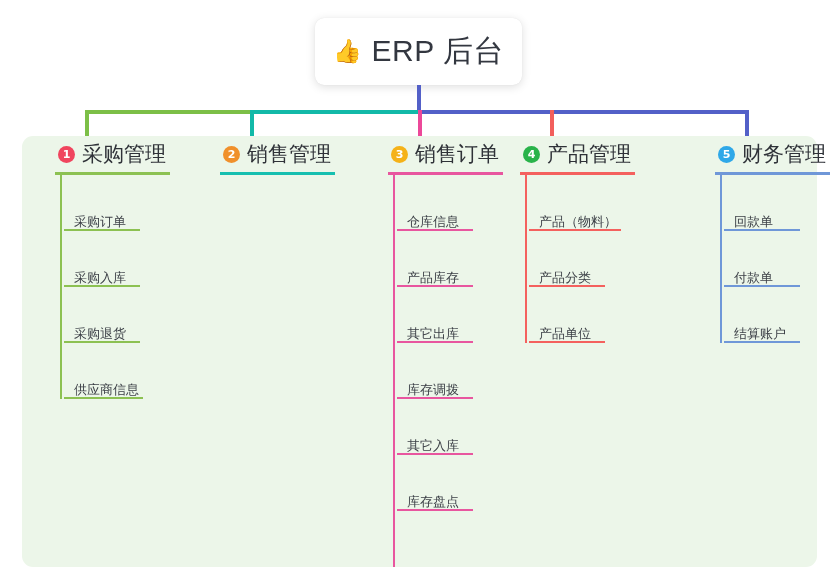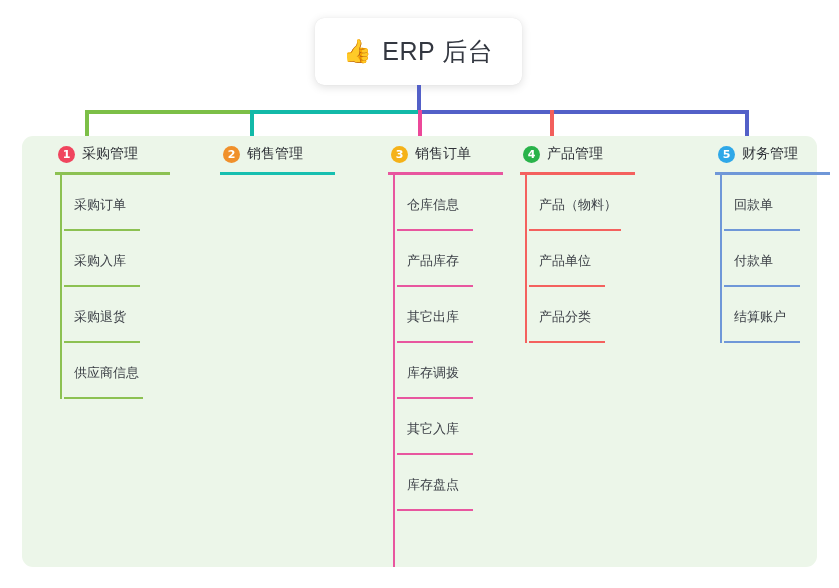--- a/index.html
+++ b/index.html
@@ -30,21 +30,21 @@
     justify-content: center;
     box-sizing: border-box;
   }
   #root-node .root-emoji {
     font-size: 23px;
     line-height: 1;
     margin-right: 10px;
     font-family: "DejaVu Sans", sans-serif;
   }
   #root-node .root-label {
-    font-size: 25px;
+    font-size: 30px;
     color: #333740;
     letter-spacing: 0.5px;
     white-space: nowrap;
   }
 
   
   .conn {
     position: absolute;
   }
   #trunk-vertical {
@@ -89,21 +89,21 @@
     color: #ffffff;
     font-size: 11px;
     line-height: 17px;
     text-align: center;
     font-weight: bold;
     flex: 0 0 auto;
     margin-right: 7px;
     font-family: "DejaVu Sans", sans-serif;
   }
   .col-title {
-    font-size: 14px;
+    font-size: 21px;
     color: #2f3238;
     white-space: nowrap;
   }
   .col-head-rule {
     position: absolute;
     left: 15px;
     top: 36px;
     width: 115px;
     height: 3px;
   }
@@ -120,21 +120,21 @@
     width: 2px;
   }
   .item {
     position: relative;
     height: 56px;
     box-sizing: border-box;
   }
   .item-label {
     position: absolute;
     left: 10px;
-    bottom: 17px;
+    bottom: 0;
     font-size: 13px;
     color: #3b3f46;
     white-space: nowrap;
   }
   .item-rule {
     position: absolute;
     left: 0;
     bottom: 0;
     width: 80px;
     height: 2px;
@@ -232,25 +232,25 @@
         <span class="col-title">产品管理</span>
         <div class="col-head-rule" style="background: rgb(244, 97, 94);"></div>
       </div>
       <div class="col-body">
         <div class="col-spine" style="background: rgb(244, 97, 94); height: 168px;"></div>
         <div class="item">
           <span class="item-label">产品（物料）</span>
           <div class="item-rule" style="background: rgb(244, 97, 94); width: 92px;"></div>
         </div>
         <div class="item">
+          <span class="item-label">产品分类</span>
+          <div class="item-rule" style="background: rgb(244, 97, 94); width: 76px;"></div>
+        </div>
+        <div class="item">
           <span class="item-label">产品单位</span>
-          <div class="item-rule" style="background: rgb(244, 97, 94); width: 76px;"></div>
-        </div>
-        <div class="item">
-          <span class="item-label">产品分类</span>
           <div class="item-rule" style="background: rgb(244, 97, 94); width: 76px;"></div>
         </div>
       </div>
     </div>
     <div class="column" style="left: 678px;">
       <div class="col-head">
         <span class="badge" style="background: rgb(47, 168, 232);">5</span>
         <span class="col-title">财务管理</span>
         <div class="col-head-rule" style="background: rgb(111, 151, 216);"></div>
       </div>

